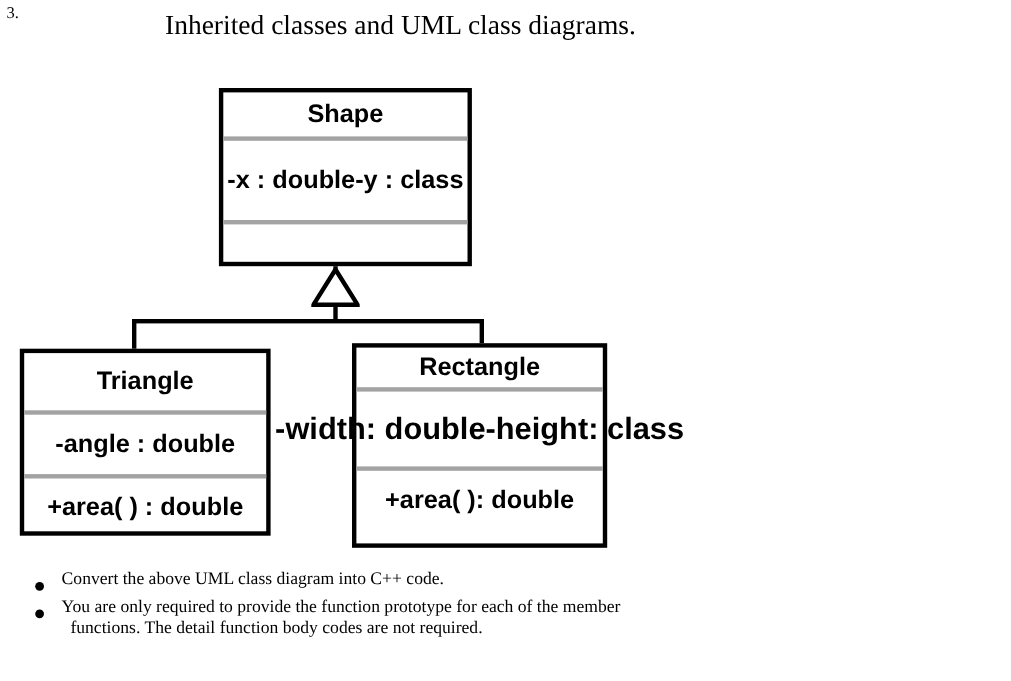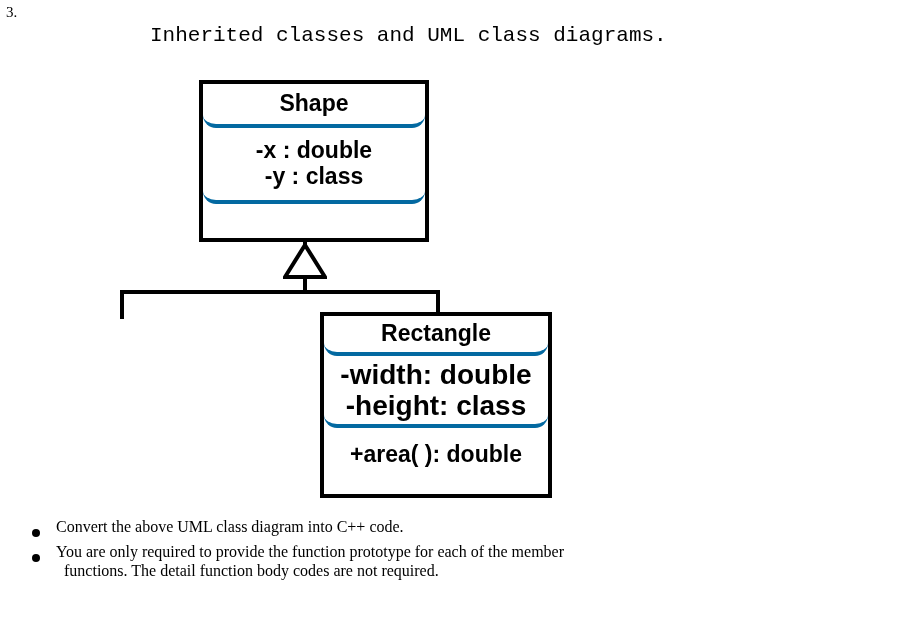--- a/index.html
+++ b/index.html
@@ -27,23 +27,23 @@
     position: absolute;
     left: 6px;
     top: 4px;
     font-size: 15px;
     font-family: "Liberation Serif", serif;
   }
 
   .title {
     position: absolute;
     left: 150px;
-    top: 24px;
-    font-size: 21px;
-    font-family: Liberation Mono, monospace;
+    top: 10px;
+    font-size: 25px;
+    font-family: Liberation Serif, serif;
     white-space: nowrap;
   }
 
   
   .uml-box {
     position: absolute;
     border: 4px solid #000;
     background: #fff;
     box-sizing: border-box;
   }
@@ -52,25 +52,24 @@
     display: flex;
     align-items: center;
     justify-content: center;
     font-family: "Liberation Sans", sans-serif;
     font-weight: bold;
     font-size: 23px;
     line-height: 1.12;
     white-space: nowrap;
   }
   .uml-row.divider-below {
-    border-bottom: 4px solid #0369a1;
-    border-radius: 13px;
+    border-bottom: 4px solid #a3a3a3;
   }
   .uml-row.stack {
-    flex-direction: column;
+    flex-direction: row;
     justify-content: center;
   }
 
   
   #shape-box {
     left: 199px;
     top: 80px;
     width: 230px;
     height: 162px;
   }
@@ -199,20 +198,29 @@
 
   <div class="line" id="conn-stem"></div>
   <svg id="inherit-arrow" viewBox="0 0 44 36">
     <polygon points="22,2 42,34 2,34" fill="#ffffff" stroke="#000000" stroke-width="4"></polygon>
   </svg>
   <div class="line" id="conn-drop"></div>
   <div class="line" id="conn-bar"></div>
   <div class="line" id="conn-left"></div>
   <div class="line" id="conn-right"></div>
 
+  <div class="uml-box" id="triangle-box">
+    <div class="uml-row divider-below" id="triangle-name">Triangle</div>
+    <div class="uml-row divider-below" id="triangle-attrs">
+      <span>-angle : double</span>
+    </div>
+    <div class="uml-row" id="triangle-ops">
+      <span>+area( ) : double</span>
+    </div>
+  </div>
 
   <div class="uml-box" id="rectangle-box">
     <div class="uml-row divider-below" id="rectangle-name">Rectangle</div>
     <div class="uml-row stack divider-below" id="rectangle-attrs">
       <span>-width: double</span>
       <span>-height: class</span>
     </div>
     <div class="uml-row" id="rectangle-ops">
       <span>+area( ): double</span>
     </div>

